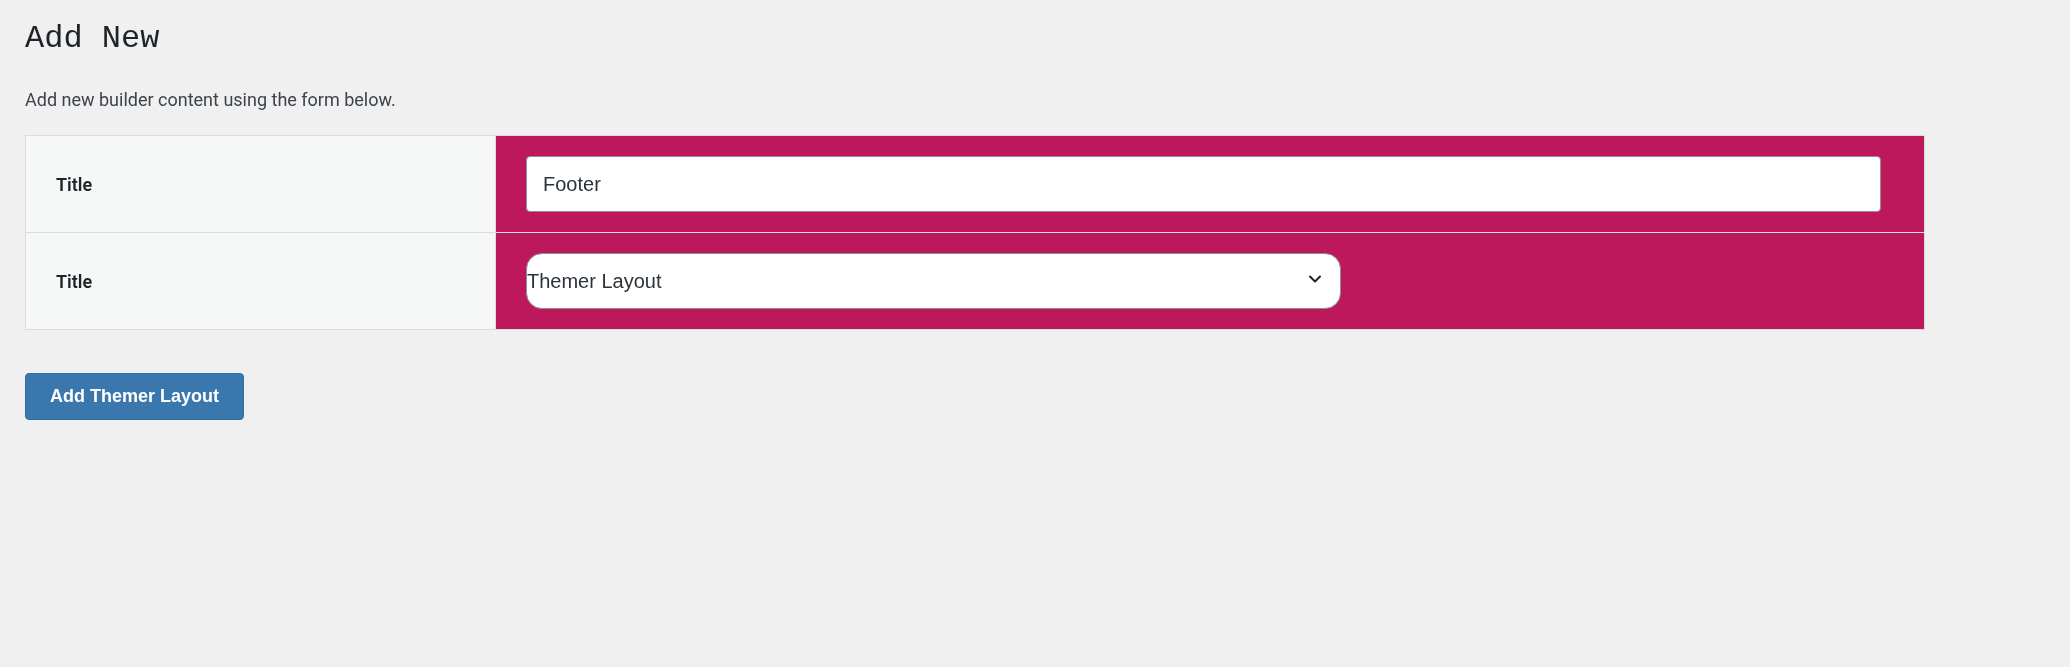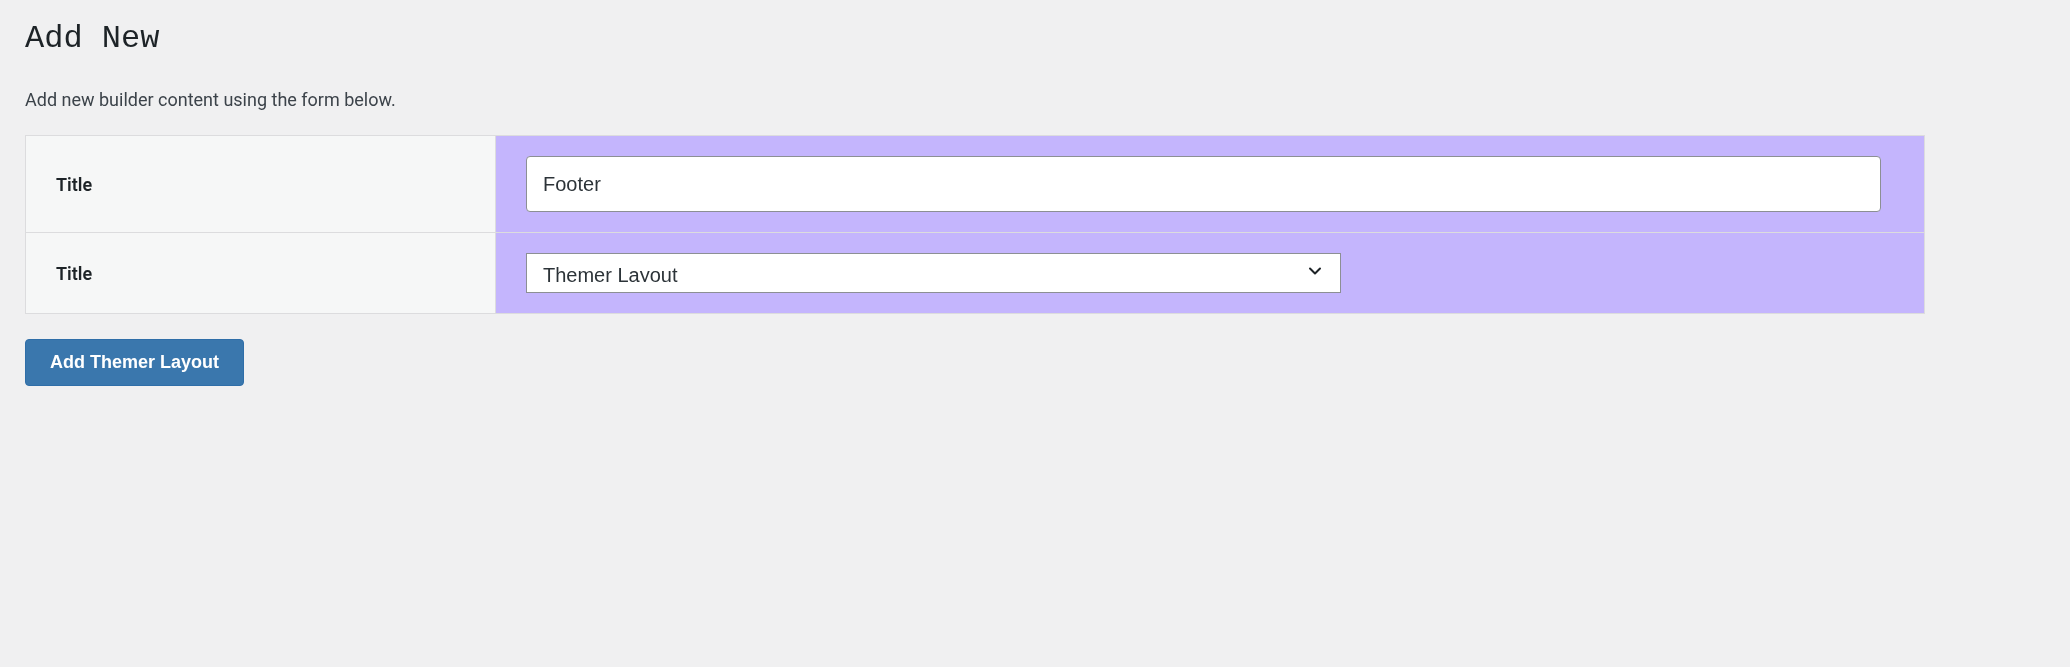--- a/index.html
+++ b/index.html
@@ -25,42 +25,42 @@
       color: #3c434a;
       margin-bottom: 25px;
       margin-top: 32px;
     }
     .form-table {
       width: 100%;
       max-width: 1900px;
       border-collapse: collapse;
       background: #fff;
       border: 1px solid #dcdcde;
-      margin-bottom: 25px;
+      margin-bottom: 43px;
     }
     .form-table tr {
       border-bottom: 1px solid #dcdcde;
     }
     .form-table tr:last-child {
       border-bottom: none;
     }
     .form-table th {
       width: 470px;
       text-align: left;
       padding: 28px 30px;
       font-size: 18px;
       font-weight: 600;
       background: #f6f7f7;
       border-right: 1px solid #dcdcde;
       vertical-align: middle;
       color: #1d2327;
     }
     .form-table td {
       padding: 20px 30px;
-      background: #c4b5fd;
+      background: #be185d;
       vertical-align: middle;
     }
     .text-input {
       width: 100%;
       max-width: 1355px;
       height: 56px;
       padding: 10px 16px;
       font-size: 20px;
       color: #2c3338;
       border: 1px solid #8c8f94;
@@ -68,26 +68,26 @@
       background: #fff;
       outline: none;
     }
     .select-wrap {
       position: relative;
       display: inline-block;
       width: 815px;
     }
     .select-wrap select {
       width: 100%;
-      height: 40px;
-      padding: 10px 48px 10px 16px;
+      height: 56px;
+      padding: 10px 48px 10px 0;
       font-size: 20px;
       color: #2c3338;
       border: 1px solid #8c8f94;
-      border-radius: 0;
+      border-radius: 16px;
       background: #fff;
       appearance: none;
       -webkit-appearance: none;
       -moz-appearance: none;
       cursor: pointer;
       outline: none;
     }
     .select-wrap.focused select {
       border: 2px solid #2f6ea8;
       color: #144b7a;

